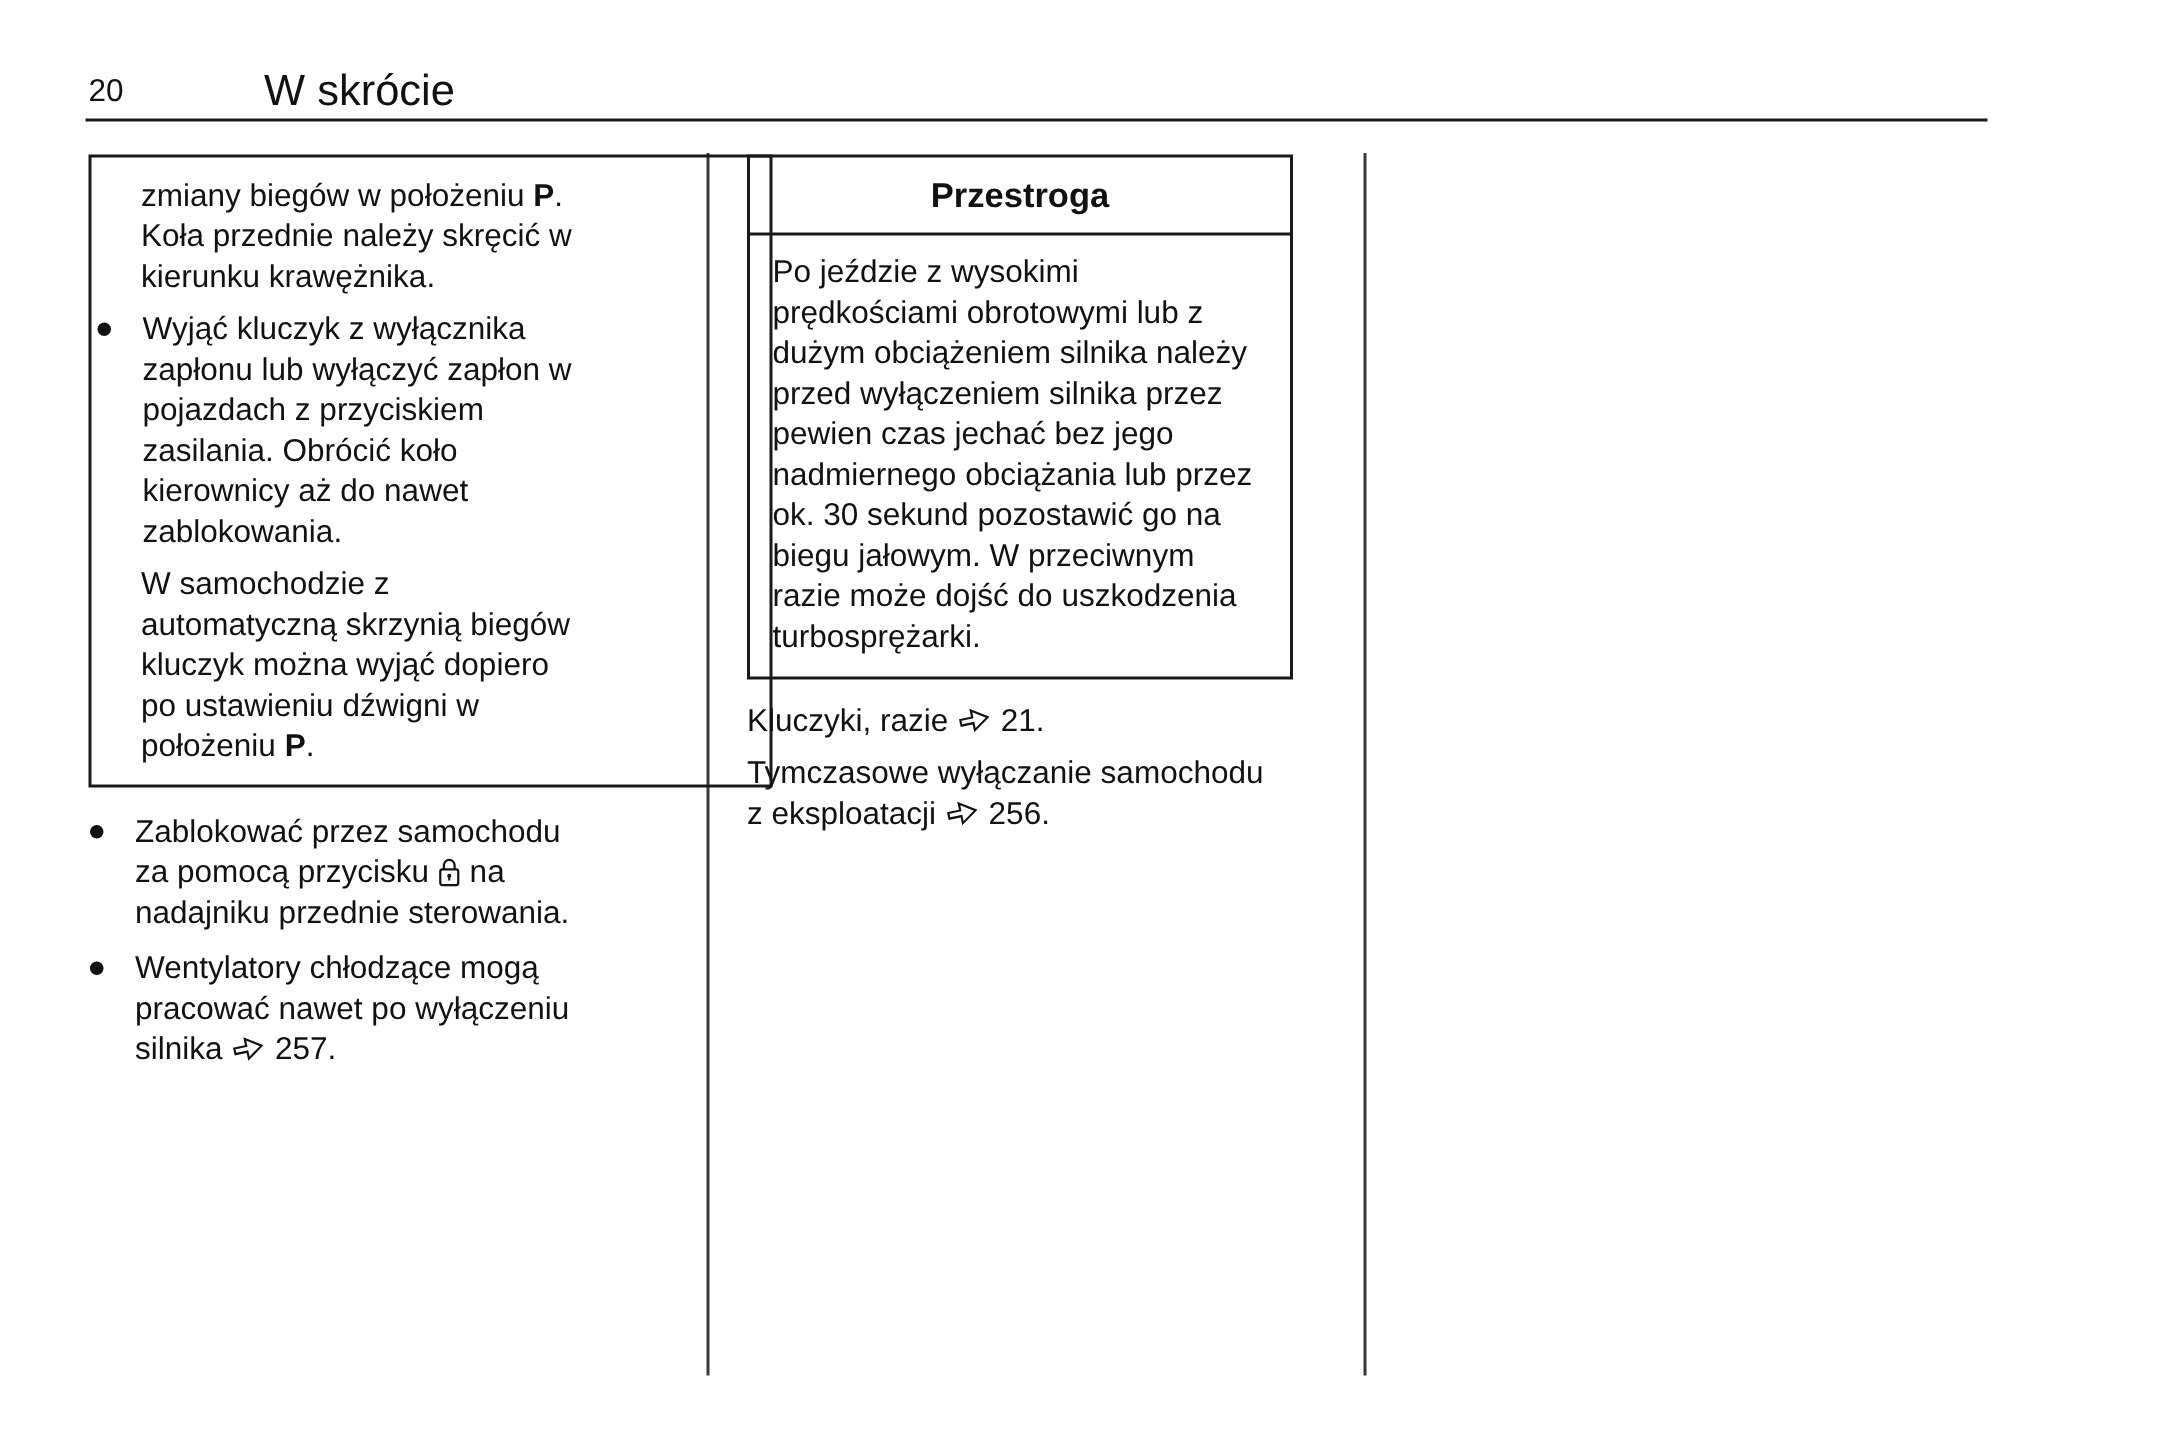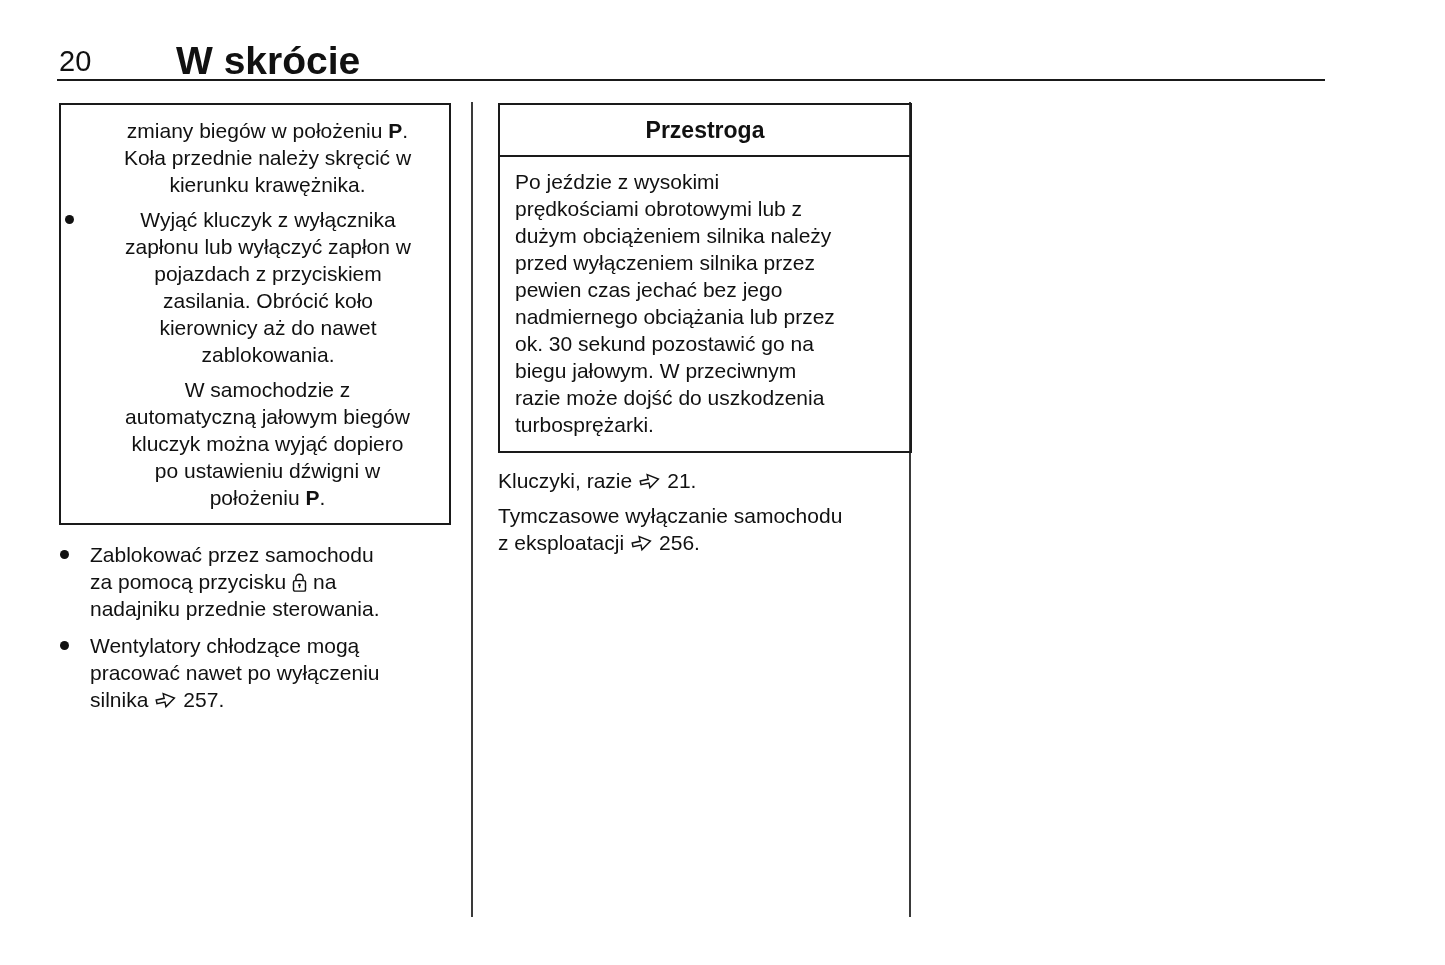--- a/index.html
+++ b/index.html
@@ -8,25 +8,25 @@
     width: 1445px;
     height: 965px;
     background: #ffffff;
     font-family: "Liberation Sans", sans-serif;
     color: #111111;
     overflow: hidden;
   }
   
   .page-num {
     position: absolute; left: 59px; top: 45px;
-    font-size: 29px; font-weight: 400; line-height: 32px;
+    font-size: 21px; font-weight: 400; line-height: 32px;
   }
   .chapter-title {
     position: absolute; left: 176px; top: 45px;
-    font-size: 39px; font-weight: 700; line-height: 32px; margin: 0;
+    font-size: 29px; font-weight: 400; line-height: 32px; margin: 0;
   }
   .header-rule {
     position: absolute; left: 57px; top: 79px;
     width: 1268px; height: 2px; background: #1a1a1a;
   }
   
   .vrule {
     position: absolute; top: 102px; height: 815px; width: 2px;
     background: #3a3a3a;
   }
@@ -34,41 +34,40 @@
   .vrule-right { left: 909px; }
   
   .bodytext { font-size: 21px; line-height: 27px; }
   .preline  { white-space: pre-line; }
   p { margin: 0; }
   b { font-weight: 700; }
   
   .col-left { position: absolute; left: 59px; top: 103px; width: 400px; }
   .frame-box {
     box-sizing: border-box;
-    width: 392px;
+    width: 456px;
     border: 2px solid #1a1a1a;
     padding: 12px 8px 12px 3px;
-    text-align: center;
   }
   .block { margin-bottom: 8px; }
   .block:last-child { margin-bottom: 0; }
   .indent { margin-left: 30px; }
   .li { display: flex; }
   .li .dot {
     flex: none; width: 9px; height: 9px; border-radius: 50%;
     background: #111; margin: 9px 21px 0 1px;
   }
   .li .li-text { flex: 1; }
   .outside { margin-top: 16px; width: 400px; }
   .outside .block { margin-bottom: 10px; }
   
   .col-mid { position: absolute; left: 498px; top: 103px; width: 400px; }
   .caution-box {
     box-sizing: border-box;
-    width: 414px;
+    width: 364px;
     border: 2px solid #1a1a1a;
   }
   .caution-title {
     text-align: center; font-size: 23px; font-weight: 700;
     padding: 12px 0 11px 0; border-bottom: 2px solid #1a1a1a; margin: 0;
   }
   .caution-body { padding: 11px 11px 13px 15px; }
   .ref-line { margin-top: 14px; }
   .ref-line + .ref-line { margin-top: 8px; }
   
@@ -101,21 +100,21 @@
         <span class="dot"></span>
         <p class="li-text preline">Wyjąć kluczyk z wyłącznika
 zapłonu lub wyłączyć zapłon w
 pojazdach z przyciskiem
 zasilania. Obrócić koło
 kierownicy aż do nawet
 zablokowania.</p>
       </div>
 
       <p class="block indent preline"><span>W samochodzie z
-automatyczną jałowym biegów
+automatyczną skrzynią biegów
 kluczyk można wyjąć dopiero
 po ustawieniu dźwigni w
 położeniu </span><b>P</b><span>.</span></p>
 
     </div>
 
     <div class="outside">
 
       <div class="li block">
         <span class="dot"></span>

